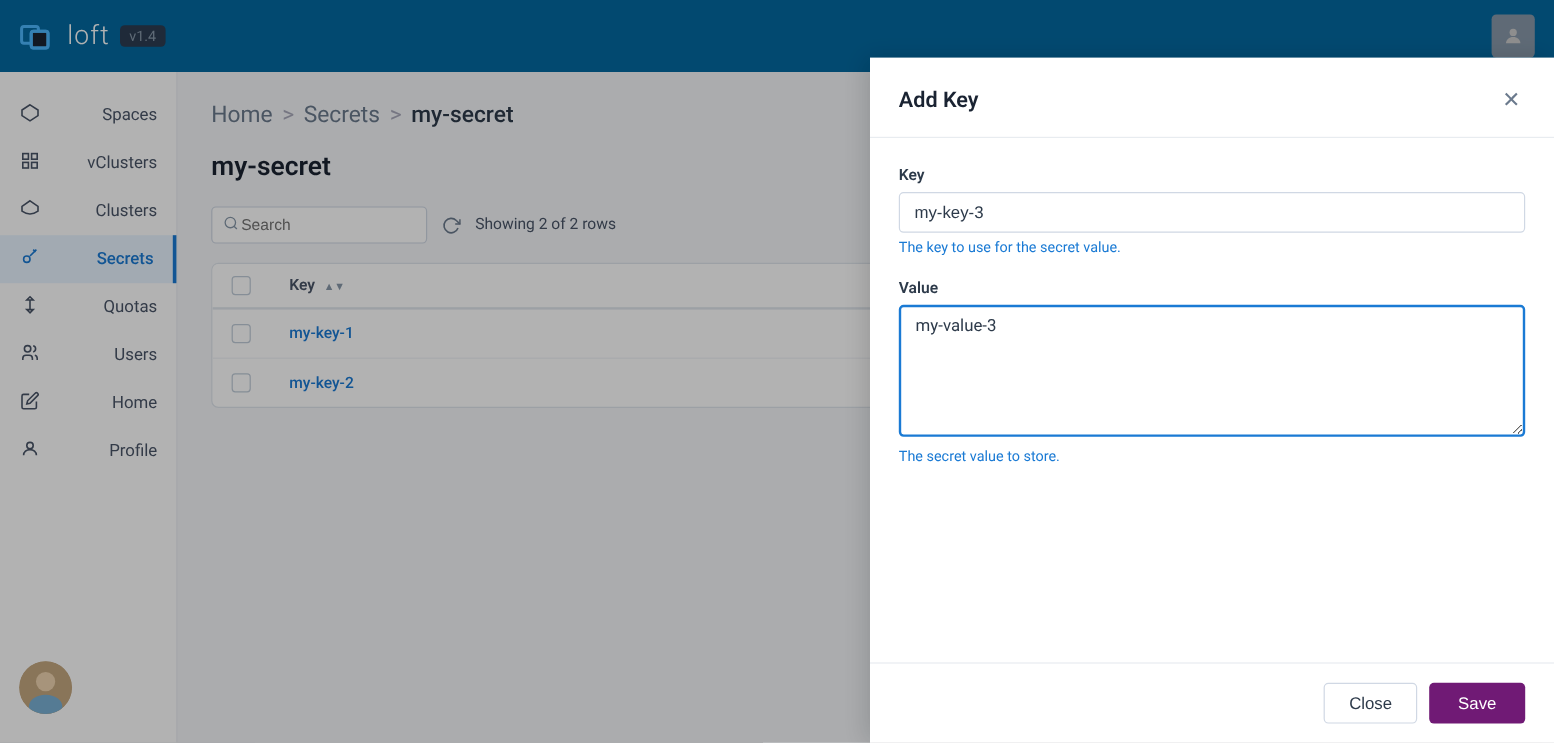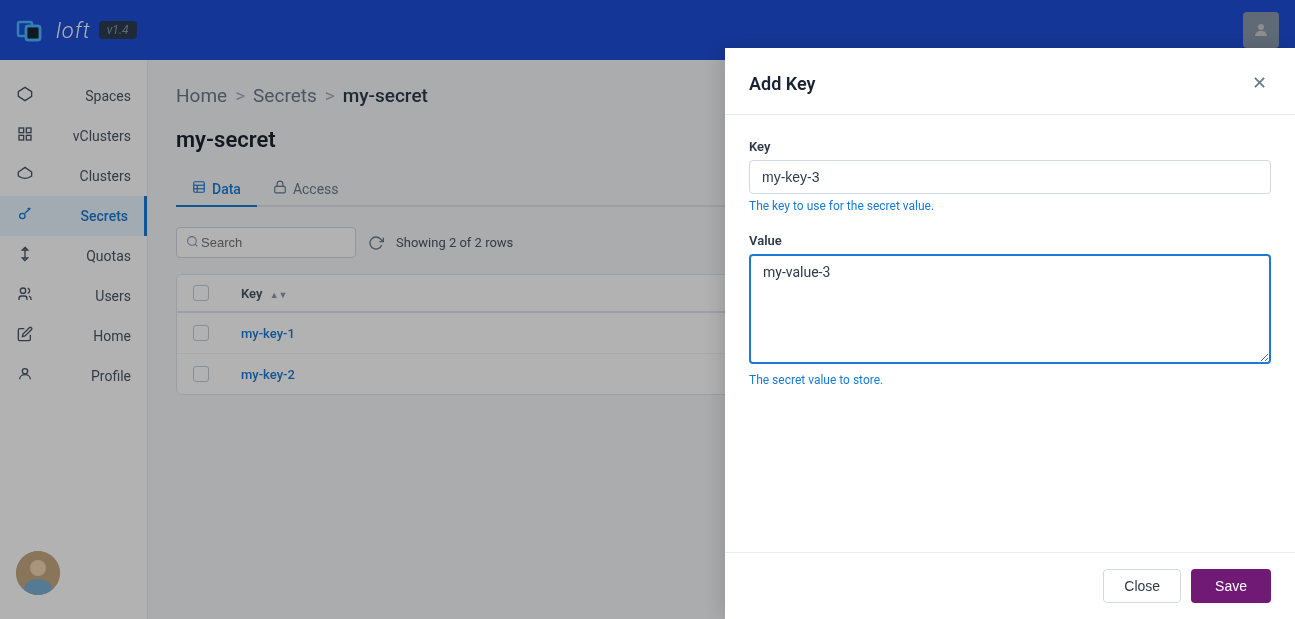--- a/index.html
+++ b/index.html
@@ -1,27 +1,26 @@
 <!DOCTYPE html>
 <html><head>
   <meta charset="utf-8">
   <style>
     * { box-sizing: border-box; margin: 0; padding: 0; }
     body { font-family: -apple-system, BlinkMacSystemFont, 'Segoe UI', Roboto, sans-serif; background: #f0f2f5; display: flex; flex-direction: column; height: 619px; overflow: hidden; }
 
     
     .topbar {
-      background: #1d4ed8;
+      background: #0369a1;
       height: 60px;
       display: flex;
       align-items: center;
       justify-content: space-between;
       padding: 0 16px;
       flex-shrink: 0;
-      font-style: italic;
     }
     .topbar-left { display: flex; align-items: center; gap: 8px; }
     .logo-icon { color: #4db8ff; font-size: 28px; font-weight: bold; display: flex; align-items: center; }
     .logo-icon svg { width: 32px; height: 32px; }
     .logo-text { color: white; font-size: 22px; font-weight: 300; letter-spacing: 1px; }
     .version-badge { background: #2d3d52; color: #8899aa; font-size: 12px; padding: 2px 8px; border-radius: 4px; }
     .topbar-right { display: flex; align-items: center; }
     .user-avatar-btn {
       width: 36px; height: 36px; background: #8899aa; border-radius: 4px;
       display: flex; align-items: center; justify-content: center; cursor: pointer;
@@ -285,42 +284,20 @@
       <div class="breadcrumb">
         <a href="#">Home</a>
         <span class="sep">&gt;</span>
         <a href="#">Secrets</a>
         <span class="sep">&gt;</span>
         <span class="current">my-secret</span>
       </div>
 
       <h1 class="page-title">my-secret</h1>
 
-      <div class="tabs">
-        <div class="tab active">
-          <span class="icon">
-            <svg width="14" height="14" viewBox="0 0 24 24" fill="none" stroke="currentColor" stroke-width="2">
-                <rect x="3" y="3" width="18" height="18" rx="2"></rect>
-                <line x1="3" y1="9" x2="21" y2="9"></line>
-                <line x1="3" y1="15" x2="21" y2="15"></line>
-                <line x1="9" y1="9" x2="9" y2="21"></line>
-              </svg>
-          </span>
-          <span>Data</span>
-        </div>
-        <div class="tab">
-          <span class="icon">
-            <svg width="14" height="14" viewBox="0 0 24 24" fill="none" stroke="currentColor" stroke-width="2">
-                <rect x="3" y="11" width="18" height="11" rx="2" ry="2"></rect>
-                <path d="M7 11V7a5 5 0 0 1 10 0v4"></path>
-              </svg>
-          </span>
-          <span>Access</span>
-        </div>
-      </div>
 
       <div class="toolbar">
         <div class="search-box">
           <span class="search-icon-inner">
             <svg width="13" height="13" viewBox="0 0 24 24" fill="none" stroke="#8899aa" stroke-width="2">
                 <circle cx="11" cy="11" r="8"></circle>
                 <line x1="21" y1="21" x2="16.65" y2="16.65"></line>
               </svg>
           </span>
           <input type="text" placeholder="Search" style="">

